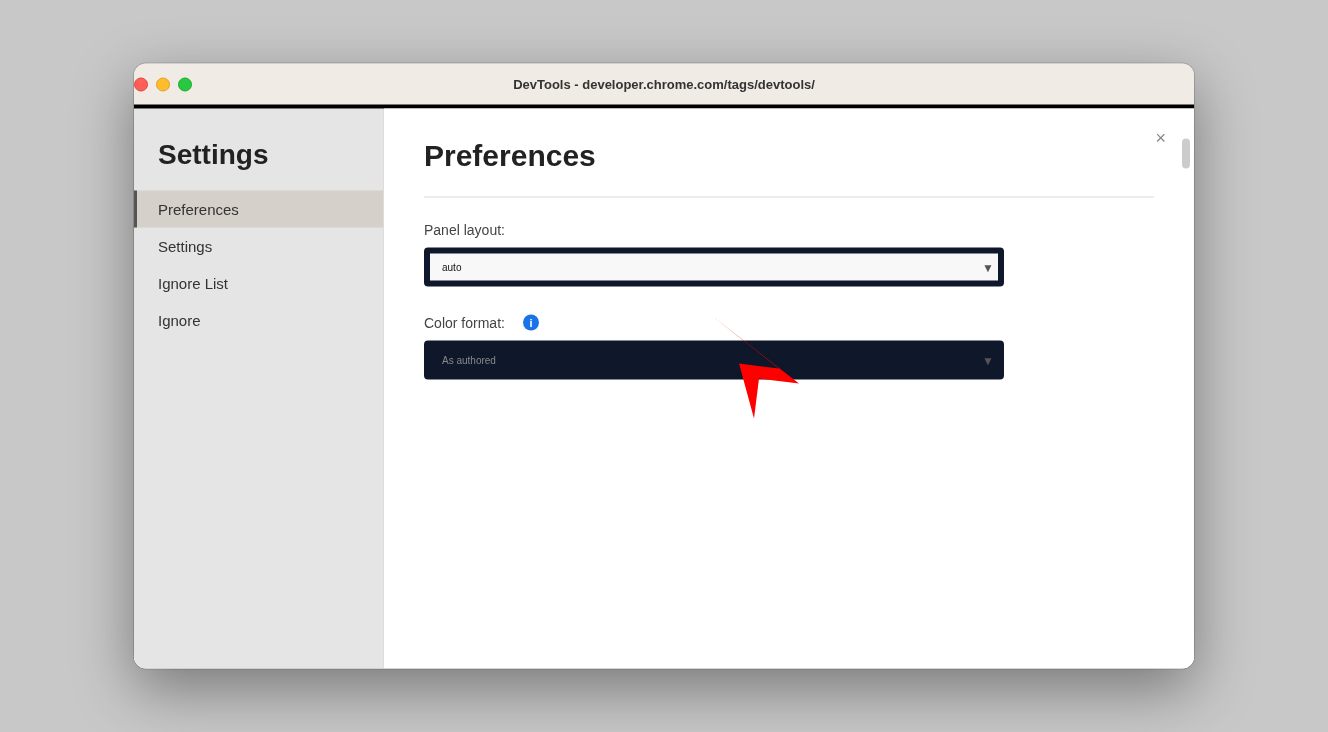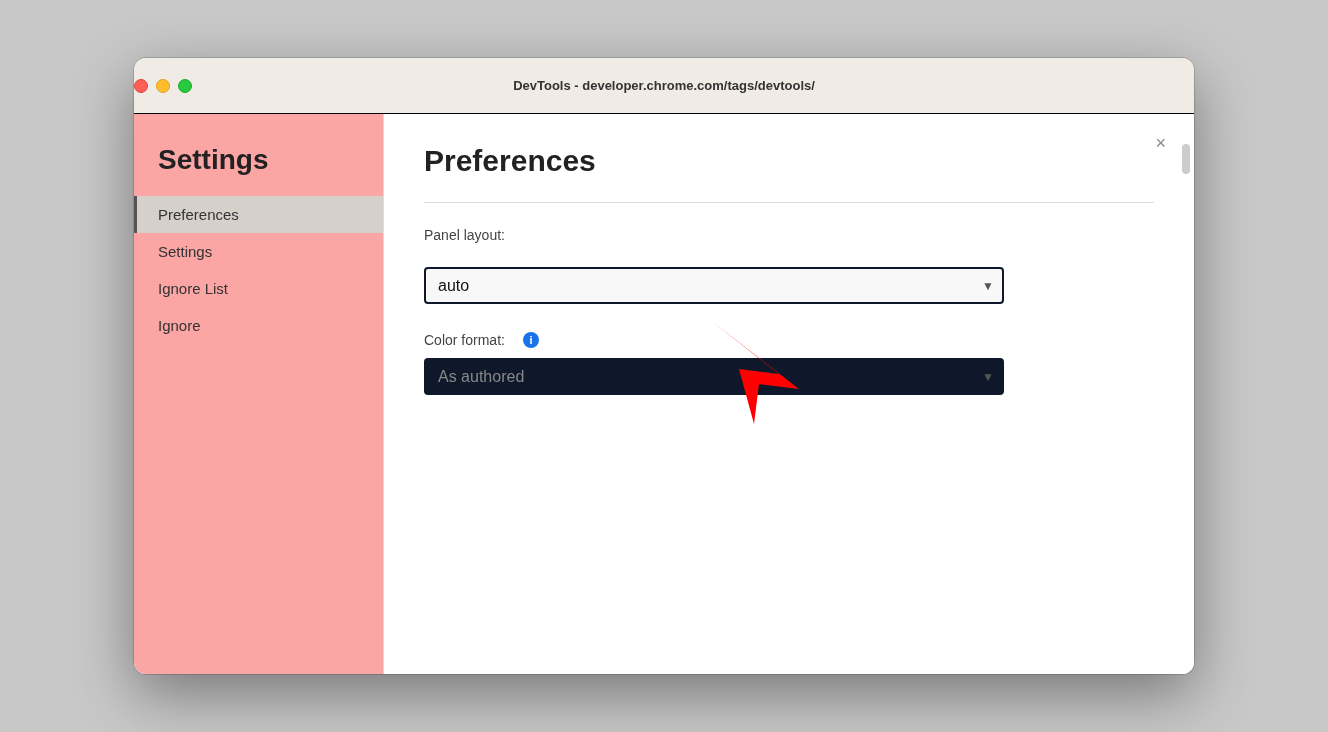--- a/index.html
+++ b/index.html
@@ -28,25 +28,25 @@
       overflow: hidden;
       position: absolute;
       left: 50%;
       top: 50%;
       transform: translate(-50%, -50%);
     }
 
     
     .titlebar {
       background: #f0ebe4;
-      height: 56px;
+      height: 45px;
       display: flex;
       align-items: center;
       padding: 0 0;
-      border-bottom: 1px solid #000000;
+      border-bottom: 4px solid #000000;
       position: relative;
     }
 
     .traffic-lights {
       display: flex;
       gap: 8px;
       align-items: center;
     }
 
     .traffic-light {
@@ -72,21 +72,21 @@
     
     .settings-body {
       display: flex;
       height: 560px;
       background: #fff;
     }
 
     
     .sidebar {
       width: 250px;
-      background: #fca5a5;
+      background: #e5e5e5;
       padding: 20px 0;
       flex-shrink: 0;
       border-right: 1px solid #e0dbd5;
     }
 
     .sidebar-title {
       font-size: 28px;
       font-weight: 700;
       color: #222;
       padding: 10px 24px 20px;
@@ -140,37 +140,37 @@
     }
 
     
     .form-section {
       margin-bottom: 28px;
     }
 
     .form-label {
       font-size: 14px;
       color: #444;
-      margin-bottom: 24px;
+      margin-bottom: 10px;
       display: block;
     }
 
     .form-select-wrapper {
       position: relative;
       display: inline-block;
       width: 580px;
     }
 
     .form-select {
       width: 100%;
       padding: 8px 36px 8px 12px;
-      font-size: 16px;
+      font-size: 10px;
       color: #222;
       background: #f5f5f5;
-      border: 2px solid #0f172a;
+      border: 6px solid #0f172a;
       border-radius: 4px;
       appearance: none;
       -webkit-appearance: none;
       cursor: pointer;
     }
 
     .select-arrow {
       position: absolute;
       right: 10px;
       top: 50%;

